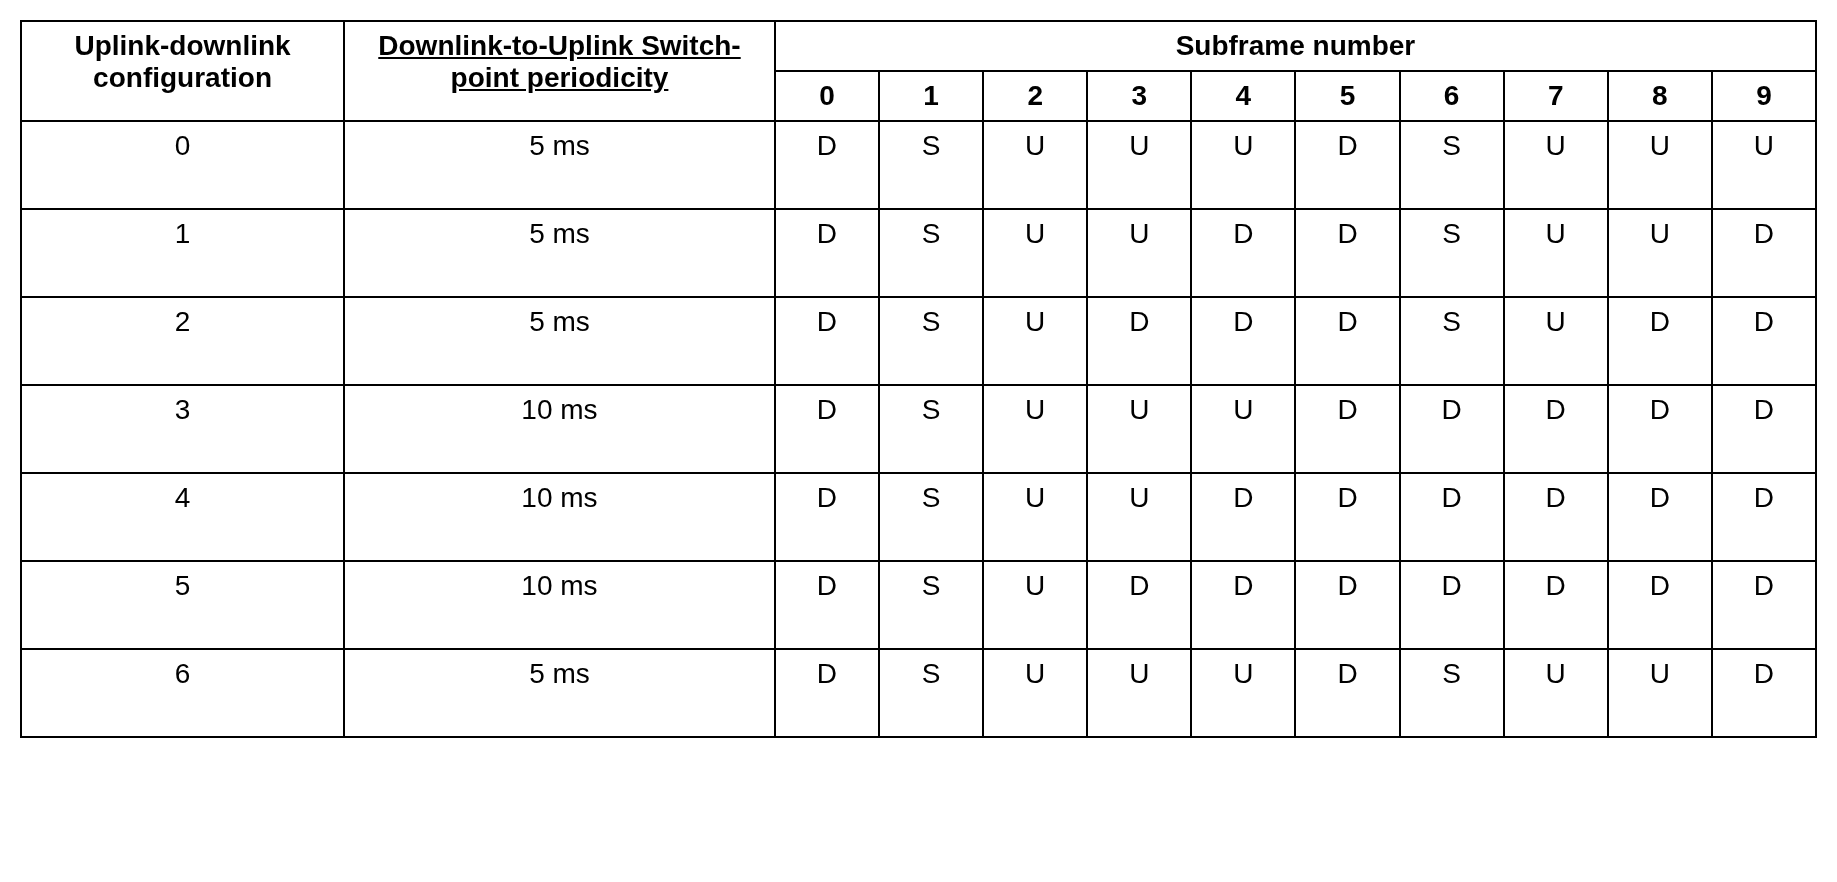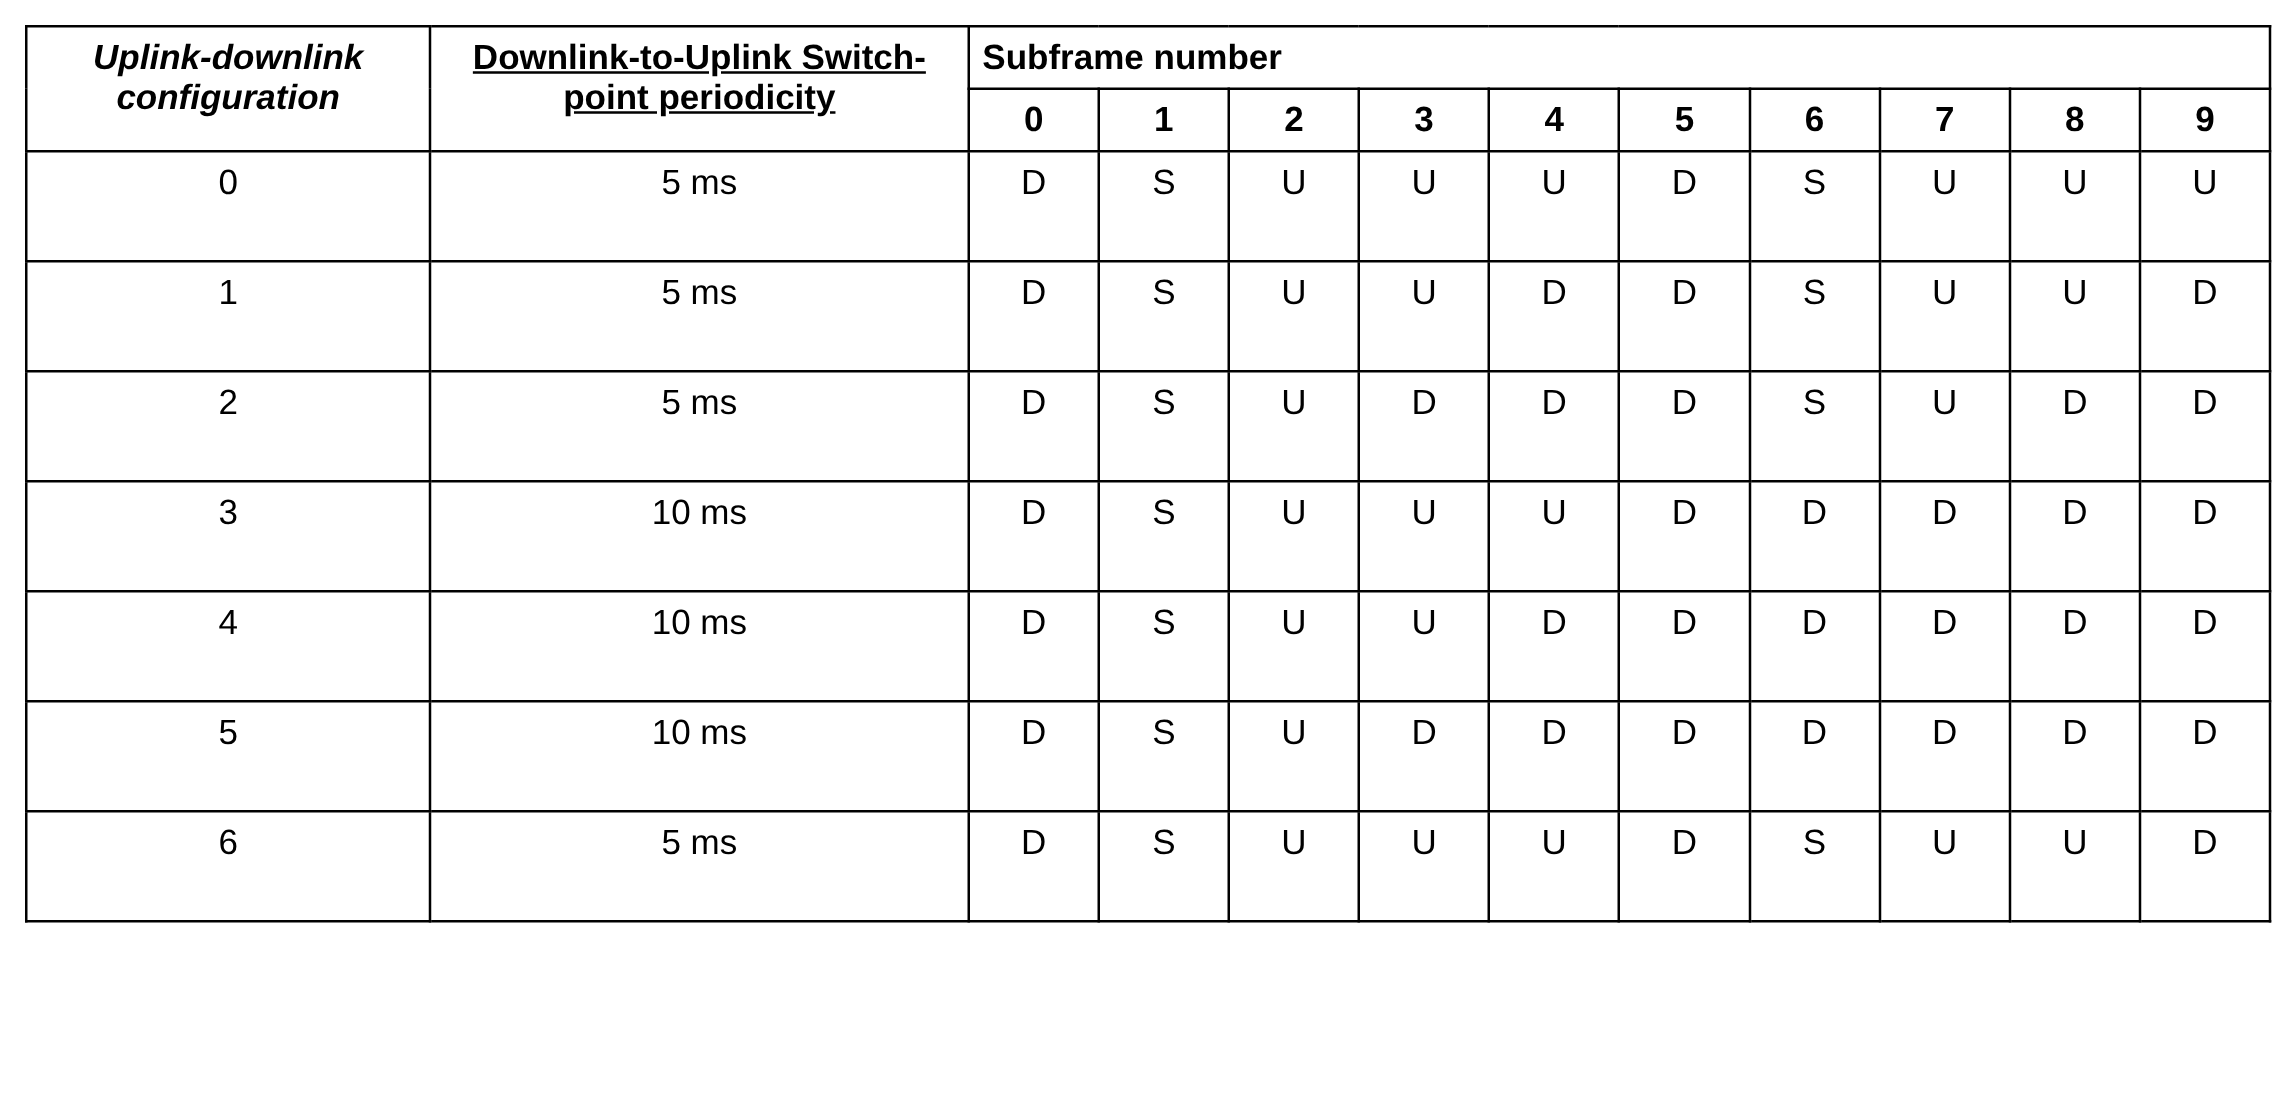--- a/index.html
+++ b/index.html
@@ -18,28 +18,27 @@
       padding: 8px 10px;
       text-align: center;
       vertical-align: top;
       font-size: 28px;
     }
     th {
       font-weight: bold;
     }
     .col-config {
       width: 18%;
-      font-style: italic;
     }
     .col-period {
       width: 24%;
       text-decoration: underline;
     }
     .subframe-header {
-      text-align: left;
+      text-align: center;
     }
     .subframe-col {
       width: 5.8%;
     }
     td.data-cell {
       height: 70px;
     }
   </style>
 </head>
 <body>

